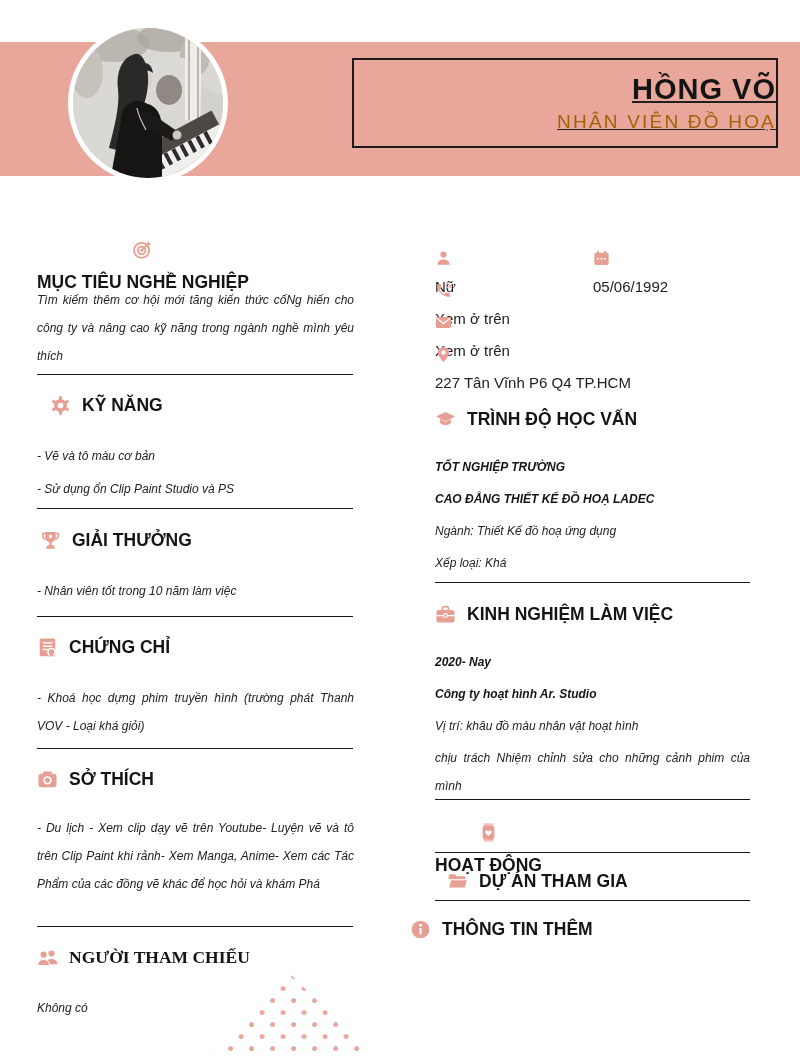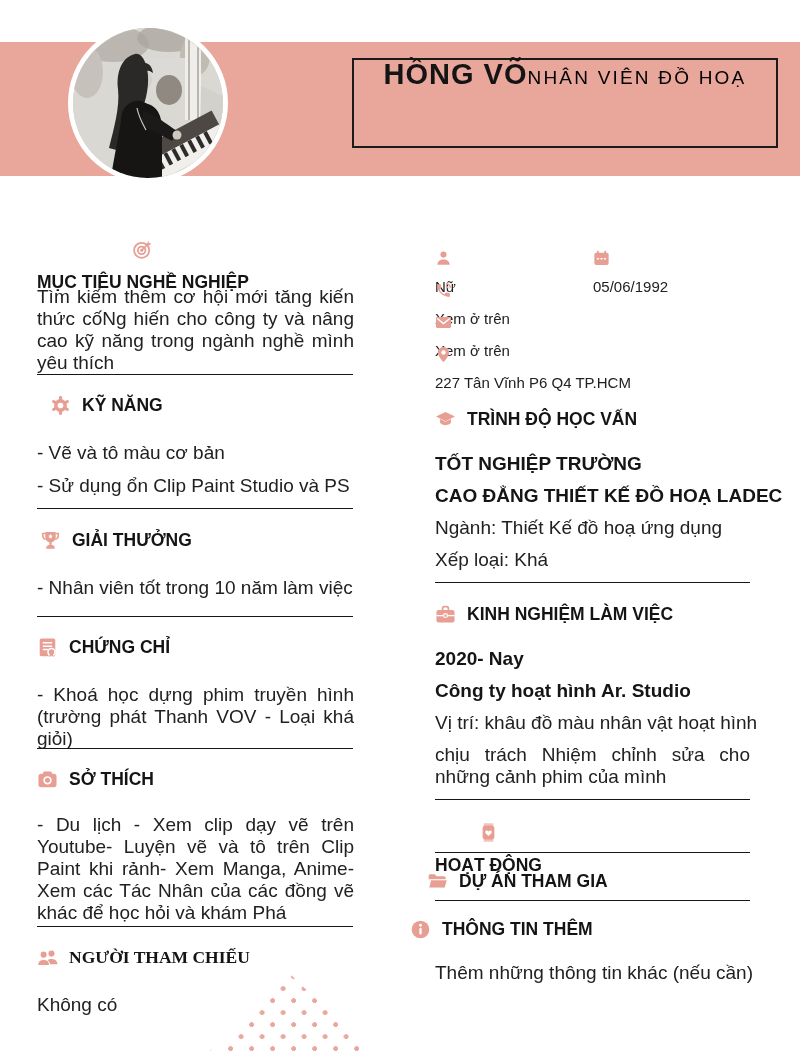--- a/index.html
+++ b/index.html
@@ -12,32 +12,32 @@
   html,body{margin:0;padding:0;background:#fff;}
   body{font-family:"Liberation Sans","DejaVu Sans",sans-serif;color:var(--body);}
   #page{position:relative;width:800px;height:1059px;background:#fff;overflow:hidden;}
 
   
   .band{position:absolute;left:0;top:42px;width:800px;height:134px;background:var(--accent);}
   .photo{position:absolute;left:68px;top:23px;width:160px;height:160px;border-radius:50%;
          border:5px solid #fff;overflow:hidden;background:#dad8d3;}
   .photo svg{display:block;width:150px;height:150px;}
   .namebox{position:absolute;left:352px;top:58px;width:426px;height:90px;border:2px solid #1b1b1b;
-           display:flex;flex-direction:row;align-items:flex-start;justify-content:center;}
+           display:flex;flex-direction:column;align-items:flex-end;justify-content:center;text-decoration:underline;}
   .name{font-size:29px;font-weight:700;letter-spacing:1px;color:var(--ink);line-height:1;}
-  .jobtitle{font-size:19px;letter-spacing:2.2px;color:#000000;margin-top:8px;line-height:1;}
+  .jobtitle{font-size:19px;letter-spacing:2.2px;color:#a16207;margin-top:8px;line-height:1;}
 
   
   .sec-h{position:absolute;display:flex;align-items:center;gap:11px;color:var(--ink);
          font-weight:700;font-size:17.5px;line-height:22px;white-space:nowrap;}
   .sec-h .ic{width:21px;height:21px;flex:0 0 auto;}
   .ic svg{display:block;width:100%;height:100%;}
   .rule{position:absolute;width:316px;border-top:1.4px solid #161616;}
   .rule.r{width:315px;}
-  .txt{position:absolute;font-size:19px;line-height:22px;color:var(--body);}
+  .txt{position:absolute;font-size:12px;line-height:28px;color:var(--body);font-style:italic;}
   .just{text-align:justify;}
   .b{font-weight:700;color:#151515;}
   .crow{position:absolute;display:flex;align-items:flex-start;gap:11px;font-size:15px;color:var(--body);flex-direction:column;}
   .crow .ic{width:17px;height:17px;flex:0 0 auto;}
 
   
   .dots{position:absolute;left:207px;top:974px;width:166px;height:80px;
         clip-path:polygon(50% 0,100% 100%,0 100%);
         background-image:
           radial-gradient(circle at 2.6px 2.6px, rgba(231,152,140,.85) 2.1px, transparent 2.7px),
@@ -169,21 +169,21 @@
     <span class="ic">
         <svg viewBox="0 0 20 20">
           <rect x="5.8" y="2.4" width="8.4" height="5" rx="1.4" fill="#e79e93"></rect>
           <rect x="1.4" y="4.6" width="17.2" height="12.8" rx="2.6" fill="#e79e93"></rect>
           <circle cx="10" cy="10.8" r="4" fill="#fff"></circle>
           <circle cx="10" cy="10.8" r="2.4" fill="#e79e93"></circle>
         </svg>
       </span>
     <span class="t">SỞ THÍCH</span>
   </div>
-  <div class="txt just" style="left:37px;top:814px;width:317px;">- Du lịch - Xem clip dạy vẽ trên Youtube- Luyện vẽ và tô trên Clip Paint khi rảnh- Xem Manga, Anime- Xem các Tác Nhân của các đồng vẽ khác để học hỏi và khám Phá</div>
+  <div class="txt just" style="left:37px;top:814px;width:317px;">- Du lịch - Xem clip dạy vẽ trên Youtube- Luyện vẽ và tô trên Clip Paint khi rảnh- Xem Manga, Anime- Xem các Tác Phẩm của các đồng vẽ khác để học hỏi và khám Phá</div>
   <div class="rule" style="left:37px;top:926px;"></div>
 
   <div class="sec-h" style="left:37px;top:946px;font-family:Liberation Serif, serif;">
     <span class="ic">
         <svg viewBox="0 0 20 20">
           <g fill="#e79e93">
             <circle cx="13.8" cy="6.3" r="2.9"></circle>
             <path d="M8.2 16.4c0-3.3 2.6-4.9 5.6-4.9s5.6 1.6 5.6 4.9z"></path>
           </g>
           <g fill="#e79e93" stroke="#fff" stroke-width="1">
@@ -293,36 +293,35 @@
           <rect x="5.4" y="1.2" width="9.2" height="3" fill="#f3c5bc"></rect>
           <rect x="5.4" y="15.8" width="9.2" height="3" fill="#f3c5bc"></rect>
           <rect x="4.4" y="3.3" width="11.2" height="13.4" rx="3" fill="#e79e93"></rect>
           <path fill="#fff" d="M10 13.4 7.3 10.8c-1.4-1.4.5-3.6 2.1-2.2l.6.5.6-.5c1.6-1.4 3.5.8 2.1 2.2z"></path>
         </svg>
       </span>
     <span class="t">HOẠT ĐỘNG</span>
   </div>
   <div class="rule r" style="left:435px;top:852px;"></div>
 
-  <div class="sec-h" style="left:427px;top:870px;">
+  <div class="sec-h" style="left:447px;top:870px;">
     <span class="ic">
         <svg viewBox="0 0 20 20" fill="#e79e93">
           <path d="M1.6 4.6c0-.9.7-1.6 1.6-1.6h4.2l1.7 1.9h7.1c.9 0 1.6.7 1.6 1.6v1.3H1.6z"></path>
           <path d="M3.6 8.4h15.8l-2.2 7.8H1.6z" stroke="#fff" stroke-width=".9"></path>
         </svg>
       </span>
     <span class="t">DỰ ÁN THAM GIA</span>
   </div>
   <div class="rule r" style="left:435px;top:900px;"></div>
 
   <div class="sec-h" style="left:410px;top:918px;">
     <span class="ic">
         <svg viewBox="0 0 20 20">
           <circle cx="10" cy="10" r="8.4" fill="#e79e93"></circle>
           <circle cx="10" cy="6" r="1.4" fill="#fff"></circle>
           <rect x="8.9" y="8.4" width="2.2" height="6.4" rx="1.1" fill="#fff"></rect>
         </svg>
       </span>
     <span class="t">THÔNG TIN THÊM</span>
   </div>
-  <div class="txt" style="left:435px;top:962px;">Thêm những thông tin khác (nếu cần)</div>
 
 </div>
 
 </body></html>

